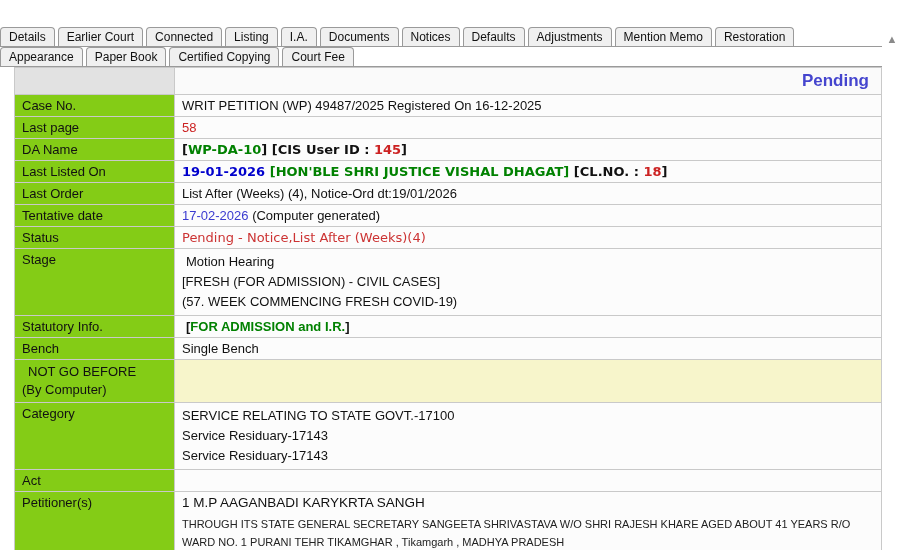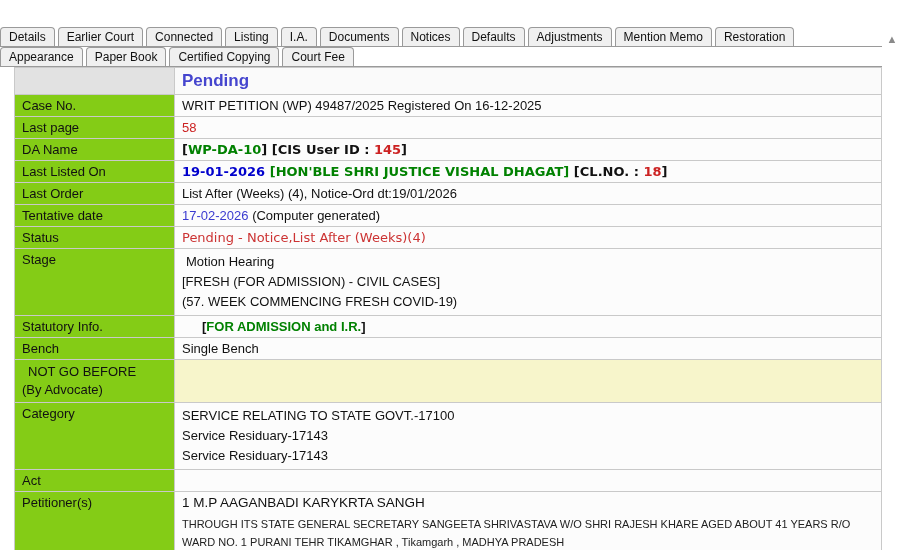--- a/index.html
+++ b/index.html
@@ -13,21 +13,21 @@
     align-items:flex-end;height:19px;}
   .tabstrip.first{margin-top:27px;}
   .tab{border:1px solid #9a9a9a;border-bottom:none;border-radius:4px 4px 0 0;background:#f0f0f0;
     padding:2px 8px 2px 8px;margin-right:3px;font-size:12px;color:#111;white-space:nowrap;cursor:pointer;}
   
   table.details{border-collapse:collapse;margin-left:14px;width:868px;table-layout:fixed;background:#fcfcfc;}
   table.details td{border:1px solid #c9c9c9;padding:3px 7px;vertical-align:top;font-size:13px;}
   td.lbl{background:#84cc16;width:145px;}
   td.val{background:#fcfcfc;}
   tr.hdr td.lbl{background:#e2e2e2;}
-  tr.hdr td.val{background:#fafafa;padding-right:0;}
+  tr.hdr td.val{background:#fafafa;text-align:right;padding-right:12px;}
   .pending-hdr{color:#4545ce;font-weight:bold;font-size:17px;}
   .lbl-lg{font-size:14px;}
   .red{color:#cc2222;}
   .green{color:#018101;}
   .blue{color:#0000cc;}
   .blue2{color:#3a3ad0;}
   .bold{font-weight:bold;}
   .da-val{font-size:15px;font-weight:bold;font-family:"DejaVu Sans",sans-serif;}
   .listed-val{font-size:13.5px;font-weight:bold;font-family:"DejaVu Sans",sans-serif;margin-left:12px;}
   .status-val{font-size:15px;color:#cc3333;font-family:"DejaVu Sans",sans-serif;}
@@ -124,34 +124,34 @@
       <td class="lbl">Stage</td>
       <td class="val">
         <div class="line" style="padding-left:4px;">Motion Hearing</div>
         <div class="line">[FRESH (FOR ADMISSION) - CIVIL CASES]</div>
         <div class="line">(57. WEEK COMMENCING FRESH COVID-19)</div>
       </td>
     </tr>
 
     <tr>
       <td class="lbl">Statutory Info.</td>
-      <td class="val bold" style="padding-left:27px;margin-left:17px;">
+      <td class="val bold" style="padding-left:11px;margin-left:17px;">
         <span>[</span><span class="green">FOR ADMISSION and I.R.</span><span>]</span>
       </td>
     </tr>
 
     <tr>
       <td class="lbl">Bench</td>
       <td class="val">Single Bench</td>
     </tr>
 
     <tr>
       <td class="lbl lbl-lg ngb-lbl">
         <div class="ngb-l1">NOT GO BEFORE</div>
-        <div>(By Advocate)</div>
+        <div>(By Computer)</div>
       </td>
       <td class="val ngb-val"></td>
     </tr>
 
     <tr>
       <td class="lbl">Category</td>
       <td class="val">
         <div class="line">SERVICE RELATING TO STATE GOVT.-17100</div>
         <div class="line">Service Residuary-17143</div>
         <div class="line">Service Residuary-17143</div>

